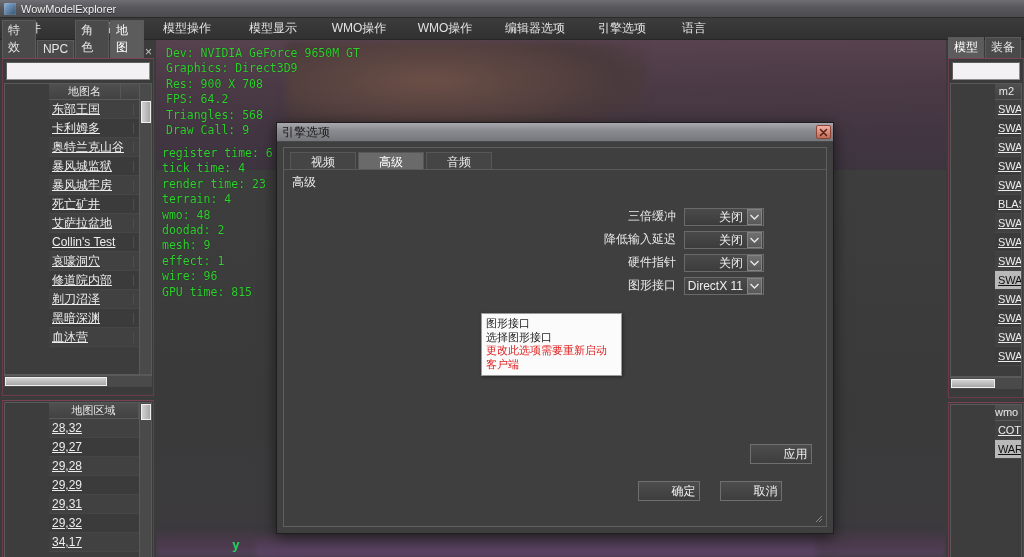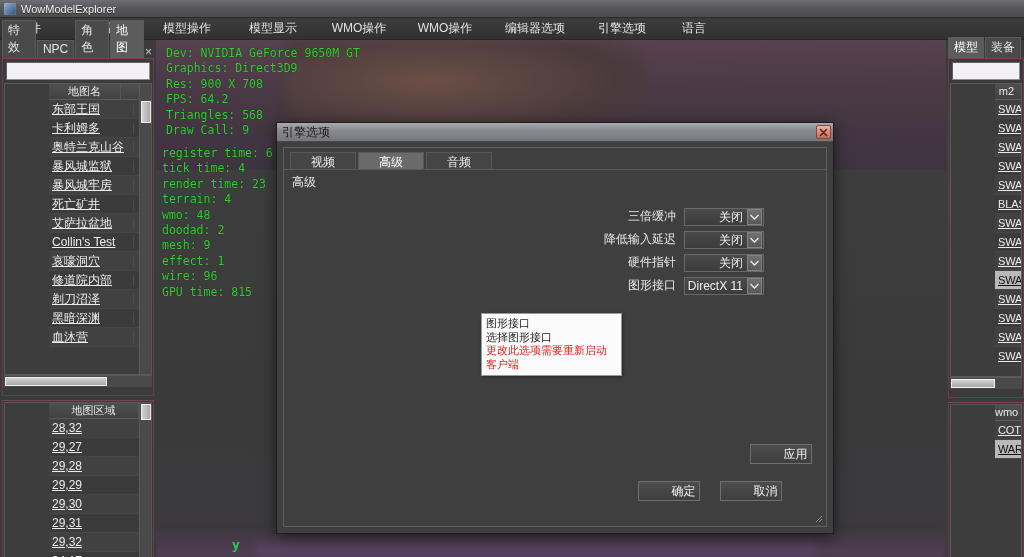--- a/index.html
+++ b/index.html
@@ -410,23 +410,20 @@
           <div class="lv-row">
               <div class="c1">29,27</div>
             </div>
           <div class="lv-row">
               <div class="c1">29,28</div>
             </div>
           <div class="lv-row">
               <div class="c1">29,29</div>
             </div>
           <div class="lv-row">
-              <div class="c1">29,30</div>
-            </div>
-          <div class="lv-row">
               <div class="c1">29,31</div>
             </div>
           <div class="lv-row">
               <div class="c1">29,32</div>
             </div>
           <div class="lv-row">
               <div class="c1">34,17</div>
             </div>
 
         </div>

